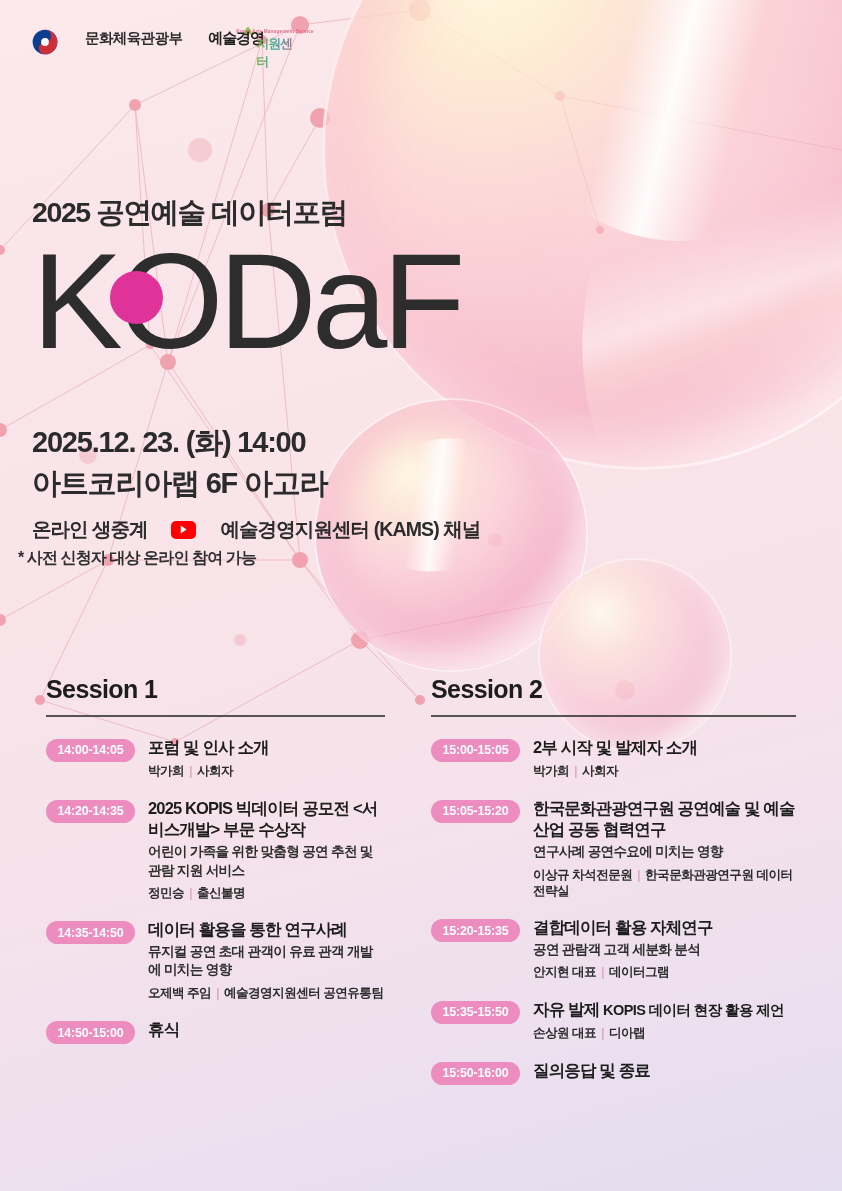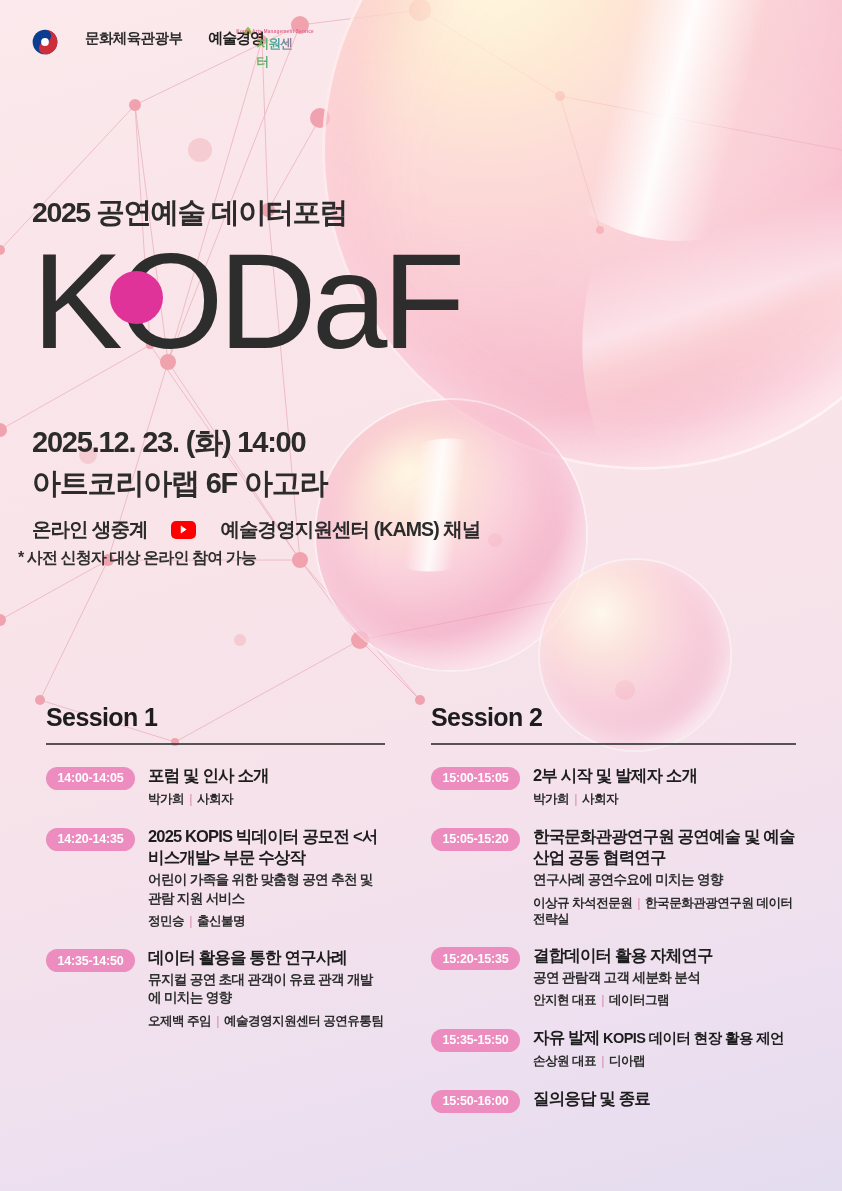--- a/index.html
+++ b/index.html
@@ -178,21 +178,21 @@
   .note{
     position:absolute; left:18px; top:548px;
     font-size:16px; font-weight:700; color:#2f2f2f; letter-spacing:-.9px;
   }
 
   
   .sessions{
     position:absolute; left:0; top:676px; width:842px;
     display:flex;
   }
-  .col{ width:421px; padding:0 36px 0 46px;margin-top:28px; }
+  .col{ width:421px; padding:0 36px 0 46px; }
   .col.right{ padding-left:10px; padding-right:46px; }
 
   .session-title{
     font-size:25px; font-weight:800; color:#1d1d1d; letter-spacing:-.6px;
     line-height:1.1;
   }
   .rule{
     margin-top:11px; height:2px; background:#3a3a3a; opacity:.85;
   }
 
@@ -395,20 +395,26 @@
             <div class="badge">14:35-14:50</div>
             <div class="body">
               <div class="t-main">데이터 활용을 통한 연구사례</div>
               <div class="t-sub">뮤지컬 공연 초대 관객이 유료 관객 개발에 미치는 영향</div>
               <div class="t-person">
                 <span class="nm">오제백 주임</span><span class="sep">|</span><span class="af">예술경영지원센터 공연유통팀</span>
               </div>
             </div>
           </div>
 
+          <div class="item">
+            <div class="badge">14:50-15:00</div>
+            <div class="body">
+              <div class="t-main">휴식</div>
+            </div>
+          </div>
 
         </div>
       </div>
 
       <div class="col right">
         <div class="session-title">Session 2</div>
         <div class="rule"></div>
 
         <div class="items">
 

